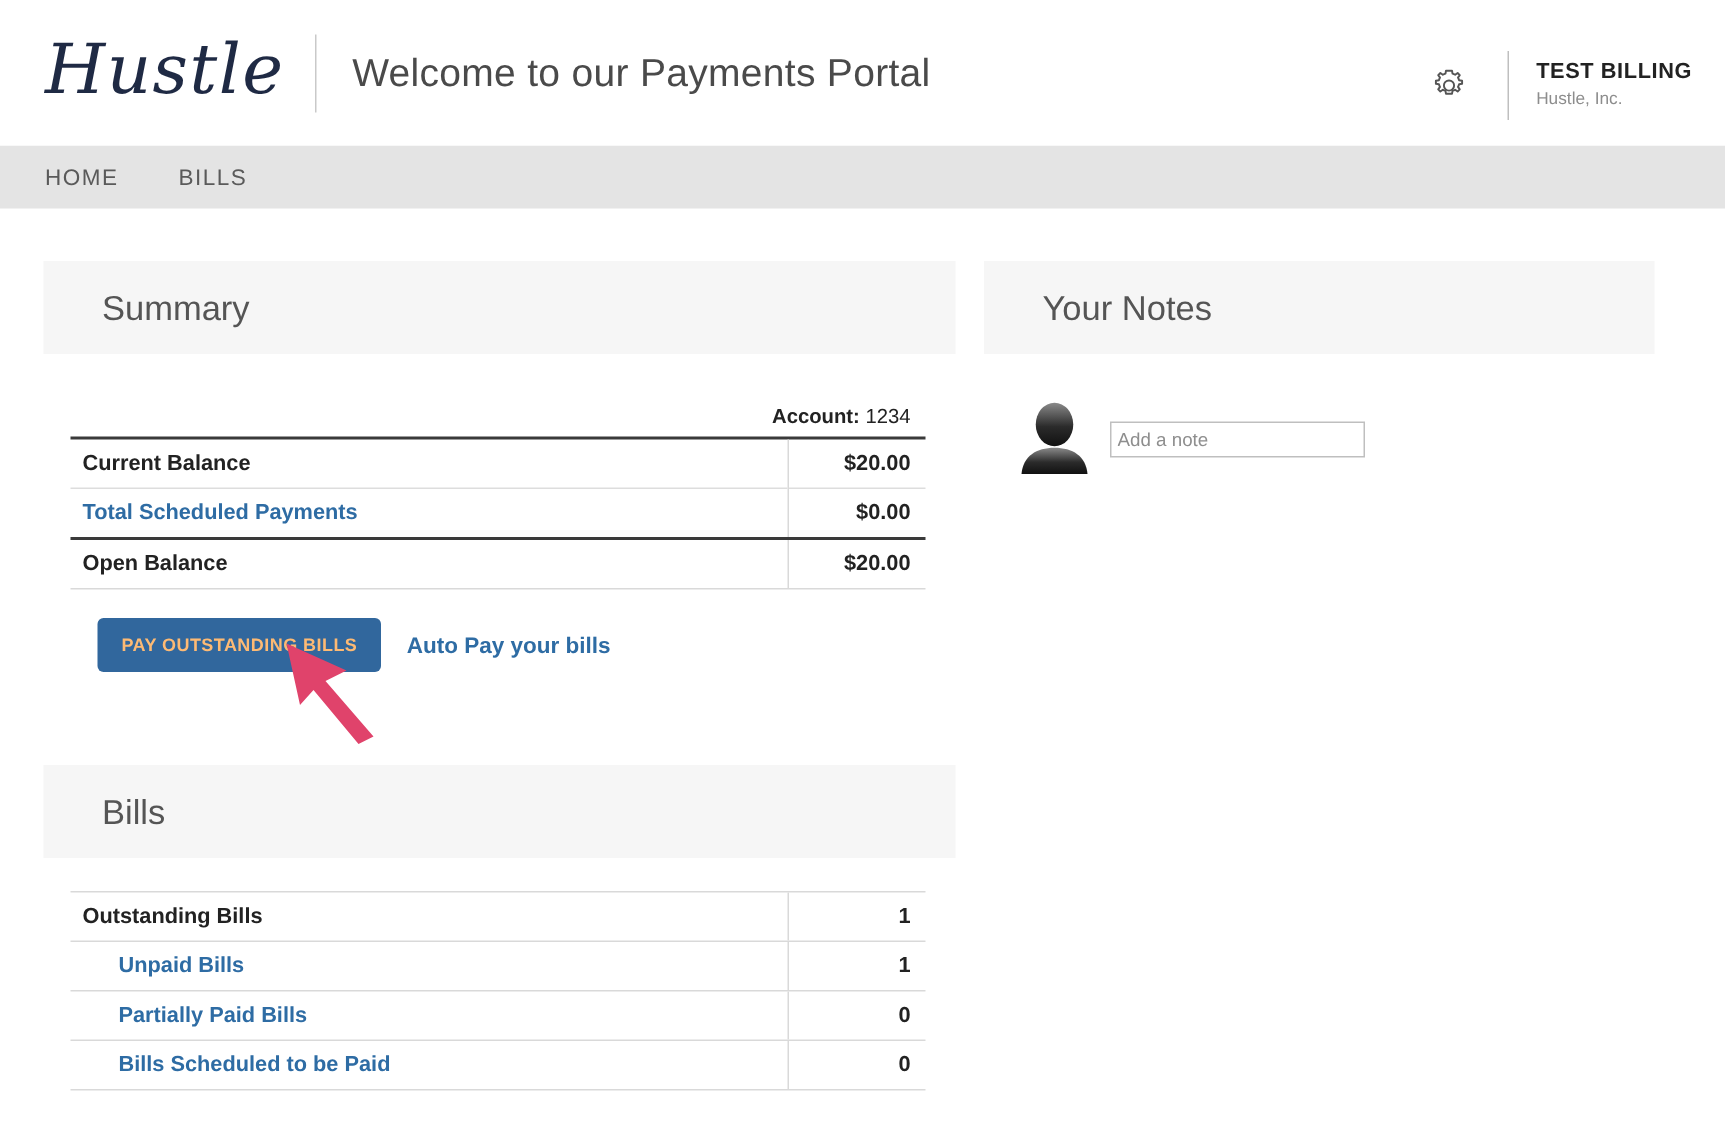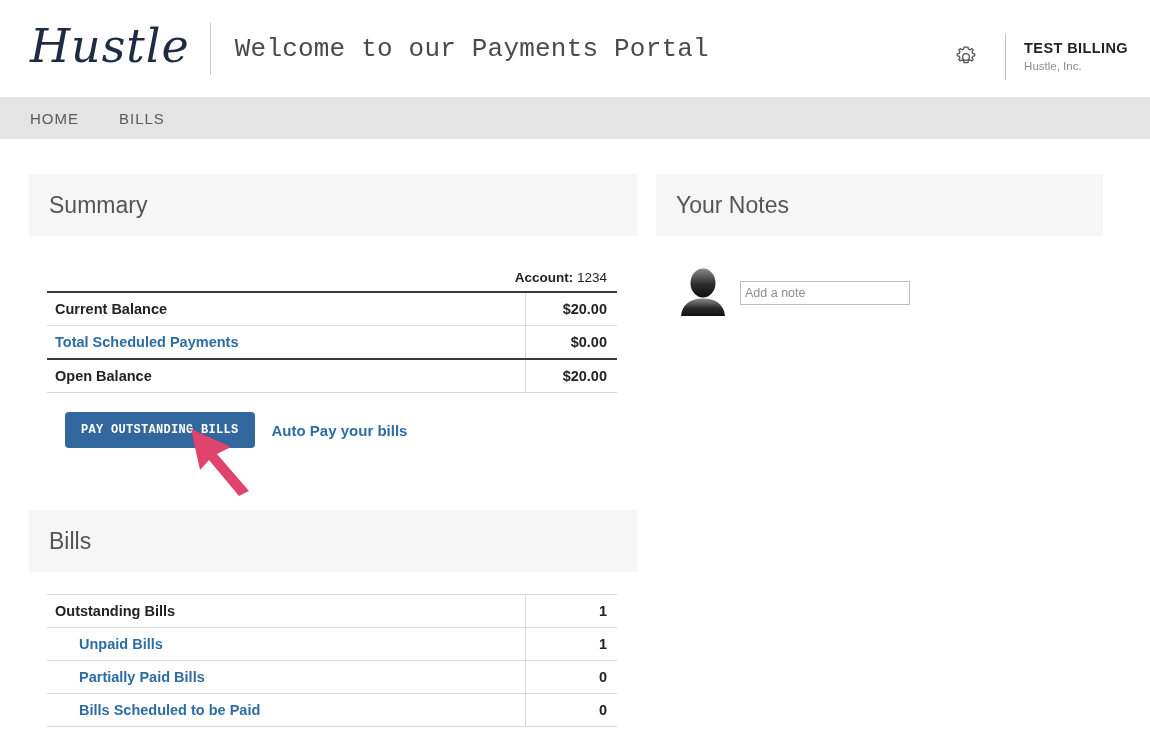--- a/index.html
+++ b/index.html
@@ -35,21 +35,20 @@
     width: 1px;
     height: 52px;
     background: #c9c9c9;
     margin: 0 24px 0 20px;
   }
   .welcome {
     font-size: 26px;
     font-weight: 400;
     color: #4a4a4a;
     letter-spacing: 0.2px;
-    font-family: Liberation Mono, monospace;
   }
   .header-right {
     position: absolute;
     right: 22px;
     top: 8px;
     height: 97px;
     display: flex;
     align-items: center;
   }
   .gear-btn {
@@ -105,20 +104,21 @@
     background: #f6f6f6;
     height: 62px;
     display: flex;
     align-items: center;
     padding-left: 20px;
   }
   .panel-title {
     font-size: 23px;
     font-weight: 400;
     color: #555555;
+    margin-left: 19px;
   }
 
   
   .table-wrap { padding: 0 20px 0 18px; }
   .acct-label {
     text-align: right;
     font-size: 13.5px;
     color: #222222;
     padding: 34px 10px 6px 0;
   }
@@ -157,29 +157,29 @@
 
   
   .btn-row {
     display: flex;
     align-items: center;
     padding: 19px 0 0 18px;
     position: relative;
   }
   .btn-primary {
     background: #31679d;
-    color: #ffffff;
+    color: #fdba74;
     border: none;
     border-radius: 4px;
     font-size: 12px;
     font-weight: bold;
     letter-spacing: 0.3px;
     padding: 11px 16px;
     cursor: pointer;
-    font-family: Liberation Mono, monospace;
+    font-family: Liberation Sans, sans-serif;
   }
   .autopay-link {
     margin-left: 17px;
     font-size: 15px;
     font-weight: bold;
     color: #2e6ca4;
     cursor: pointer;
     text-decoration: none;
   }
   .arrow-annotation {

